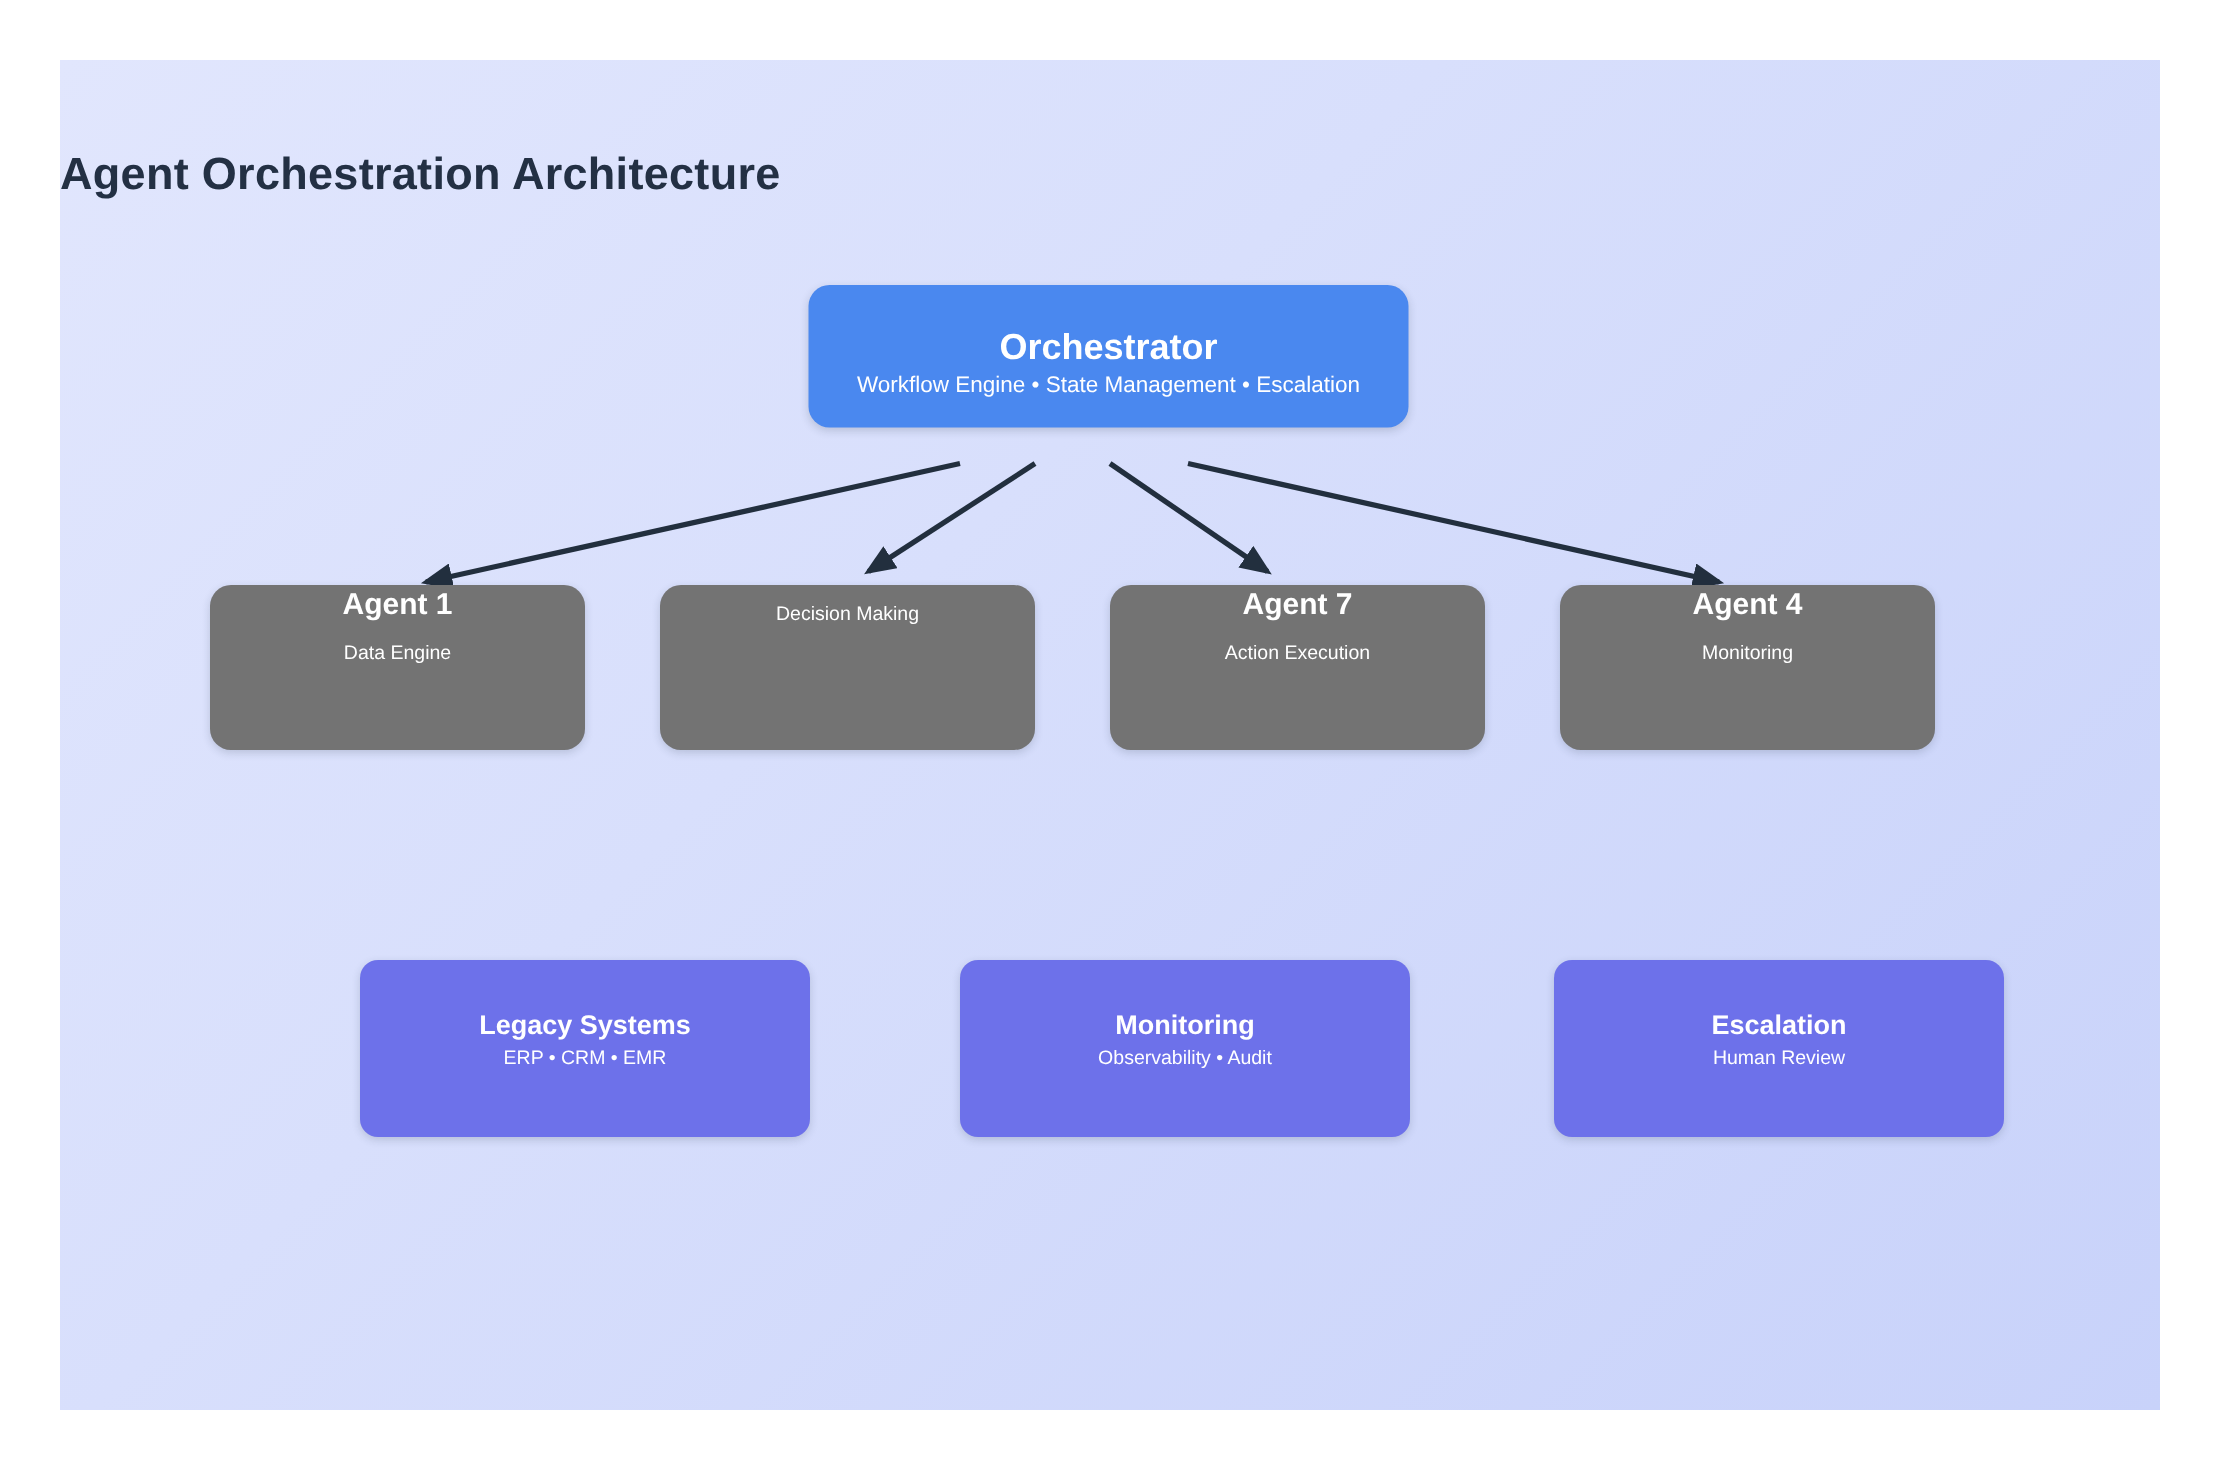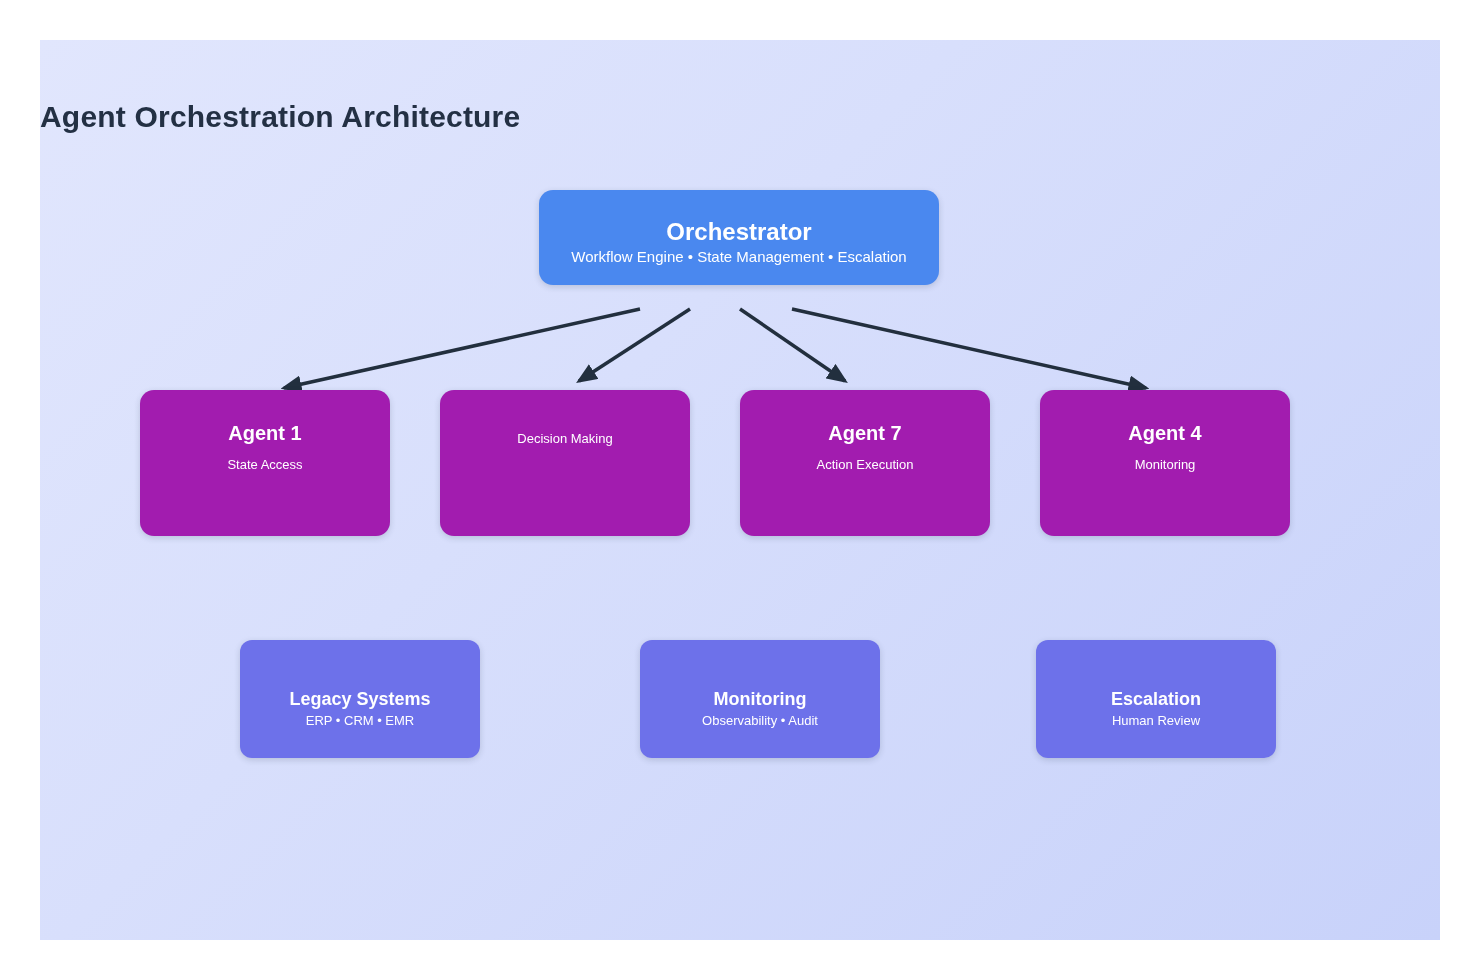--- a/index.html
+++ b/index.html
@@ -59,44 +59,43 @@
     font-size: 24px;
     line-height: 30px;
   }
   .orchestrator .node-subtitle {
     font-size: 15px;
     line-height: 20px;
   }
   .agent {
     top: 390px;
     width: 250px;
-    height: 146px;
-    background: #a21caf;
-    padding-top: 30px;
+    height: 110px;
+    background: #737373;
   }
   .agent .node-title {
     font-size: 20px;
     line-height: 26px;
   }
   .agent .node-subtitle {
     margin-top: 10px;
     font-size: 13px;
     line-height: 18px;
   }
   .agent-1 { left: 140px; }
   .agent-2 { left: 440px; }
   .agent-3 { left: 740px; }
   .agent-4 { left: 1040px; text-align: center; }
   .system {
     top: 640px;
-    width: 240px;
+    width: 300px;
     height: 118px;
     background: #6d71ea;
     border-radius: 12px;
-    padding-top: 46px;
+    padding-top: 30px;
   }
   .system .node-title {
     font-size: 18px;
     line-height: 26px;
   }
   .system .node-subtitle {
     font-size: 13px;
     line-height: 18px;
   }
   .system-1 { left: 240px; }
@@ -131,21 +130,21 @@
     <line x1="792" y1="309" x2="1146" y2="388" stroke="#222f3e" stroke-width="3.5" marker-end="url(#arrowhead)"></line>
   </svg>
 
   <div class="node orchestrator">
     <div class="node-title">Orchestrator</div>
     <div class="node-subtitle">Workflow Engine • State Management • Escalation</div>
   </div>
 
   <div class="node agent agent-1">
     <div class="node-title">Agent 1</div>
-    <div class="node-subtitle">State Access</div>
+    <div class="node-subtitle">Data Engine</div>
   </div>
   <div class="node agent agent-2">
     <div class="node-subtitle">Decision Making</div>
   </div>
   <div class="node agent agent-3">
     <div class="node-title">Agent 7</div>
     <div class="node-subtitle">Action Execution</div>
   </div>
   <div class="node agent agent-4">
     <div class="node-title">Agent 4</div>

